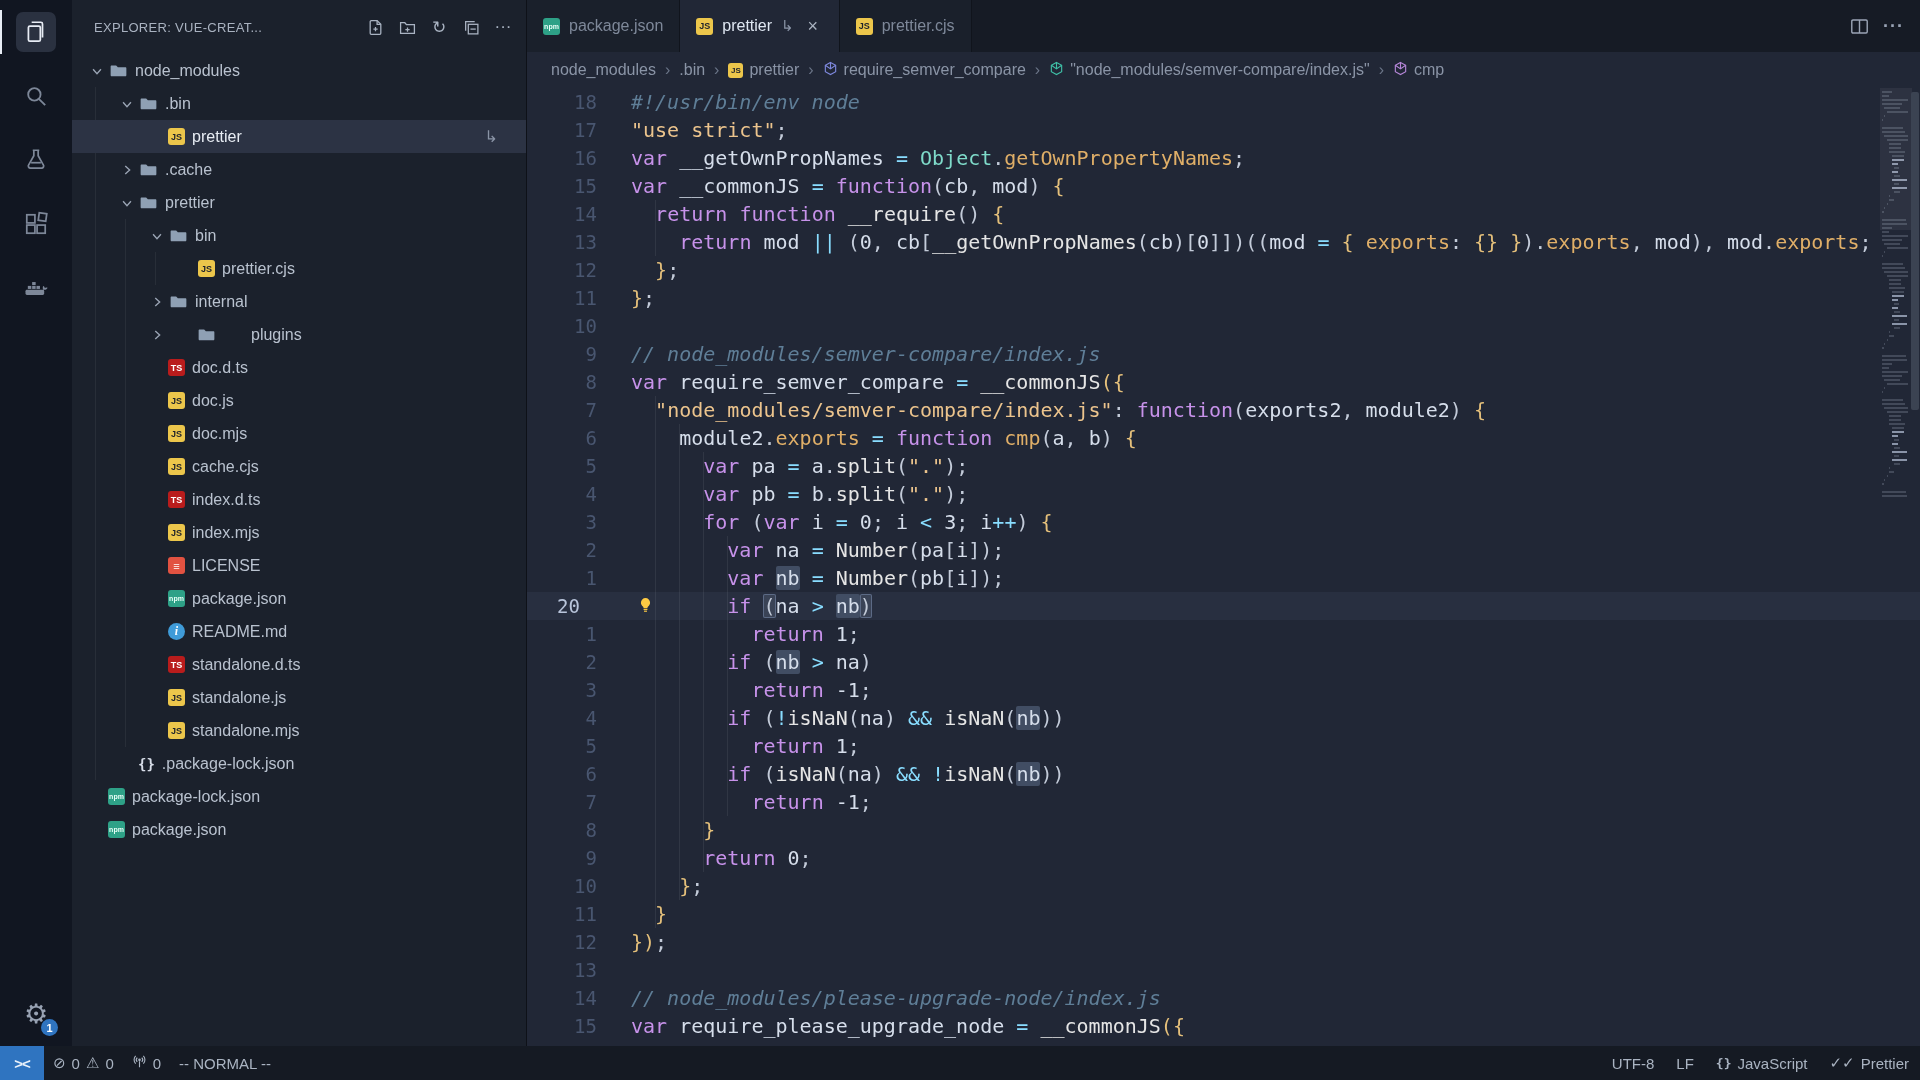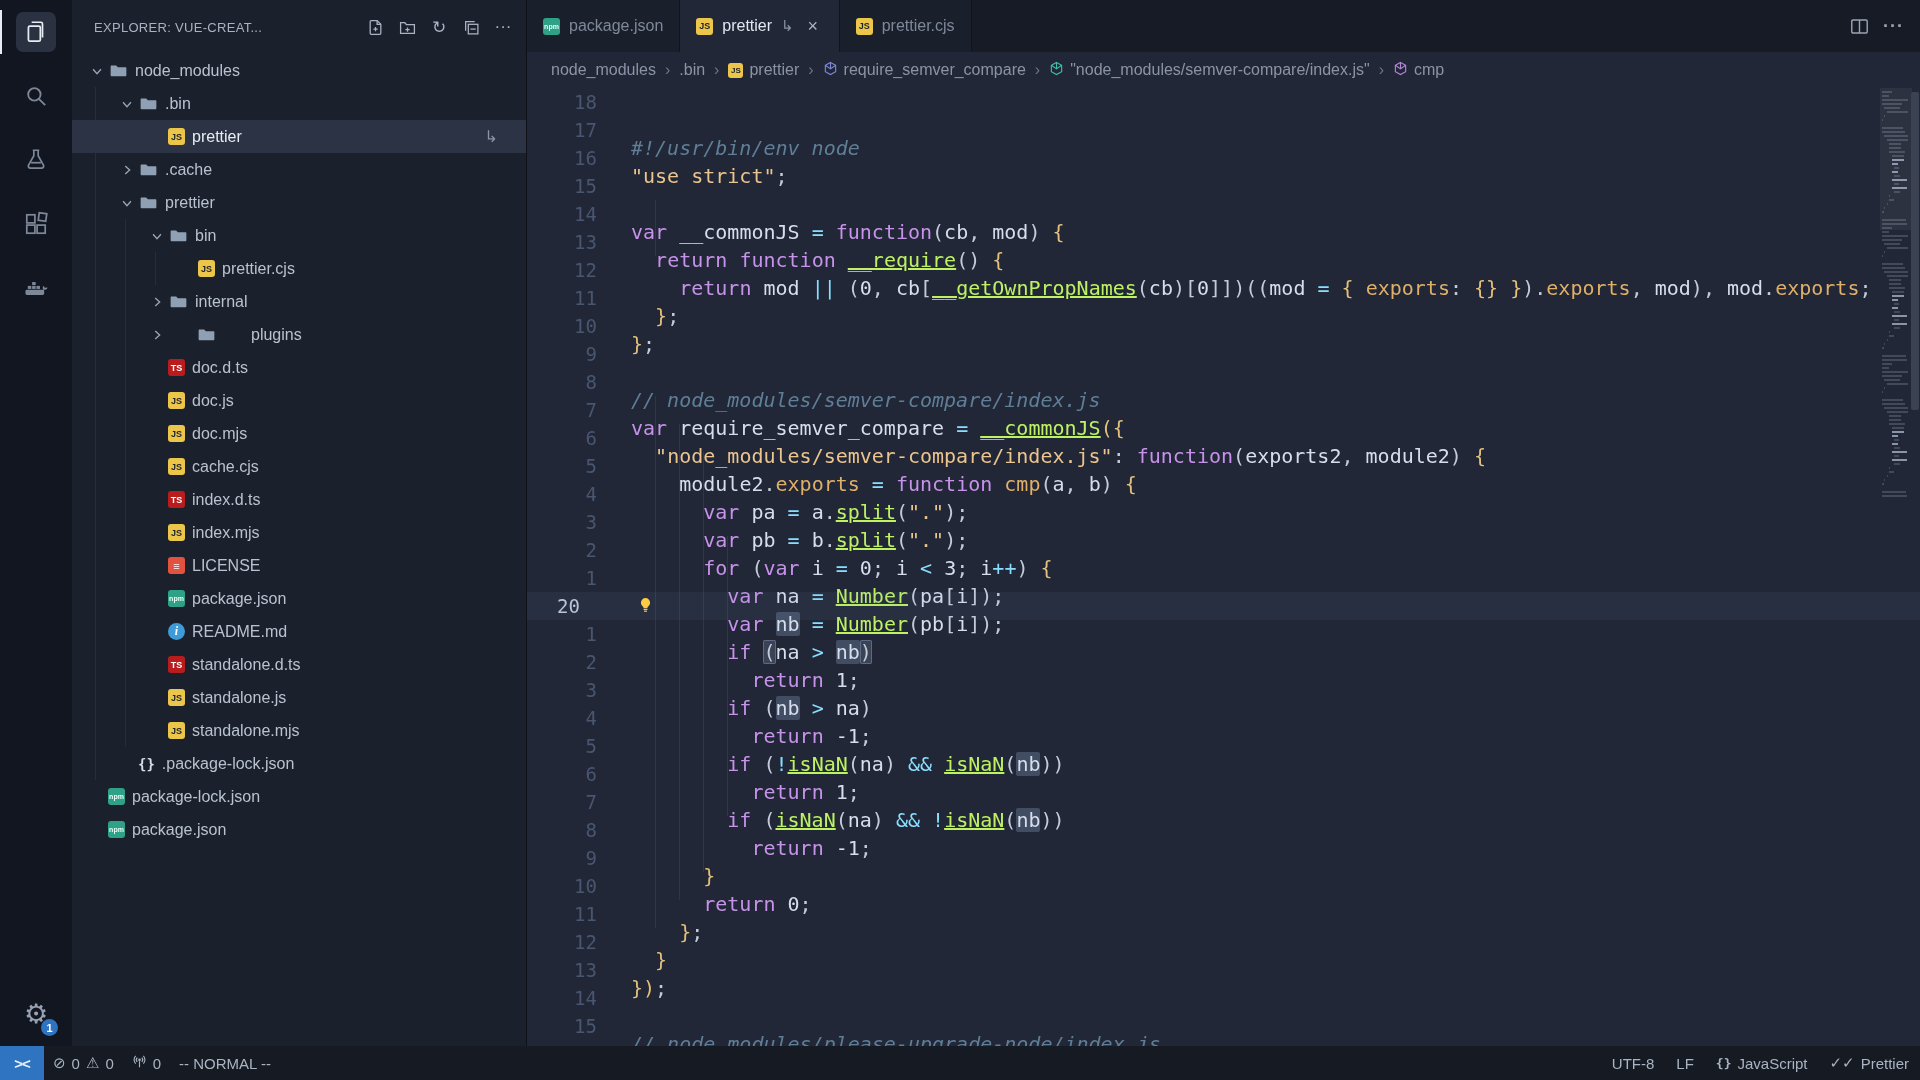--- a/index.html
+++ b/index.html
@@ -67,25 +67,25 @@
   
   .editor{position:relative;flex:1;overflow:hidden;background:#212736;}
   .guide{position:absolute;width:1px;background:rgba(255,255,255,.07);z-index:0;}
   .code{position:relative;z-index:1;}
   .cl{display:flex;height:28px;position:relative;white-space:pre;}
   .cl.cur{background:rgba(130,150,190,.08);}
   .ln{flex:0 0 104px;text-align:right;padding-right:34px;color:#495670;
       font:19px/28px "DejaVu Sans Mono",monospace;}
   .ln.curln{text-align:left;padding-left:30px;color:#b8c4da;}
   .bulb{position:absolute;left:110px;top:5px;z-index:2;}
-  .ct{font:20px/28px "DejaVu Sans Mono",monospace;color:#d6deeb;margin-top:46px;}
+  .ct{font:20px/28px "DejaVu Sans Mono",monospace;color:#d6deeb;}
   .tk-cm{color:#5f7e97;font-style:italic;}
   .tk-st{color:#ecc48d;}
   .tk-kw{color:#c792ea;}
-  .tk-fn{color:#bef264;text-decoration:underline;}
+  .tk-fn{color:#e5e5e5;}
   .tk-pr{color:#e0af68;}
   .tk-cl{color:#7fdbca;}
   .tk-op{color:#89ddff;}
   .tk-pu{color:#c3cbd9;}
   .tk-br{color:#e5c07b;}
   .tk-df{color:#d6deeb;}
   .tk-hl{background:#414d63;border-radius:2px;}
   .tk-bm{background:#3a4356;box-shadow:inset 0 0 0 1px #5c6a85;border-radius:2px;}
 
   .minimap{position:absolute;top:0;right:10px;width:28px;bottom:0;padding-top:3px;z-index:3;}
@@ -450,21 +450,21 @@
 
     <div class="editor">
       <div class="guide" style="left:128px;top:112px;height:56px;"></div>
       <div class="guide" style="left:128px;top:308px;height:532px;"></div>
       <div class="guide" style="left:152px;top:336px;height:476px;"></div>
       <div class="guide" style="left:176px;top:364px;height:420px;"></div>
       <div class="guide" style="left:200px;top:448px;height:280px;"></div>
       <div class="code" id="code">
           <div class="cl"><span class="ln">18</span><span class="ct"><span class="tk-cm">#!/usr/bin/env node</span></span></div>
           <div class="cl"><span class="ln">17</span><span class="ct"><span class="tk-st">"use strict"</span><span class="tk-pu">;</span></span></div>
-          <div class="cl"><span class="ln">16</span></div>
+          <div class="cl"><span class="ln">16</span><span class="ct"><span class="tk-kw">var </span><span class="tk-df">__getOwnPropNames </span><span class="tk-op">= </span><span class="tk-cl">Object</span><span class="tk-pu">.</span><span class="tk-pr">getOwnPropertyNames</span><span class="tk-pu">;</span></span></div>
           <div class="cl"><span class="ln">15</span><span class="ct"><span class="tk-kw">var </span><span class="tk-df">__commonJS </span><span class="tk-op">= </span><span class="tk-kw">function</span><span class="tk-pu">(</span><span class="tk-df">cb</span><span class="tk-pu">, </span><span class="tk-df">mod</span><span class="tk-pu">) </span><span class="tk-br">{</span></span></div>
           <div class="cl"><span class="ln">14</span><span class="ct"><span class="tk-df">  </span><span class="tk-kw">return </span><span class="tk-kw">function </span><span class="tk-fn">__require</span><span class="tk-pu">() </span><span class="tk-br">{</span></span></div>
           <div class="cl"><span class="ln">13</span><span class="ct"><span class="tk-df">    </span><span class="tk-kw">return </span><span class="tk-df">mod </span><span class="tk-op">|| </span><span class="tk-pu">(</span><span class="tk-df">0</span><span class="tk-pu">, </span><span class="tk-df">cb</span><span class="tk-pu">[</span><span class="tk-fn">__getOwnPropNames</span><span class="tk-pu">(</span><span class="tk-df">cb</span><span class="tk-pu">)[</span><span class="tk-df">0</span><span class="tk-pu">]])((</span><span class="tk-df">mod </span><span class="tk-op">= </span><span class="tk-br">{ </span><span class="tk-pr">exports</span><span class="tk-pu">: </span><span class="tk-br">{}</span><span class="tk-br"> }</span><span class="tk-pu">).</span><span class="tk-pr">exports</span><span class="tk-pu">, </span><span class="tk-df">mod</span><span class="tk-pu">), </span><span class="tk-df">mod</span><span class="tk-pu">.</span><span class="tk-pr">exports</span><span class="tk-pu">;</span></span></div>
           <div class="cl"><span class="ln">12</span><span class="ct"><span class="tk-df">  </span><span class="tk-br">}</span><span class="tk-pu">;</span></span></div>
           <div class="cl"><span class="ln">11</span><span class="ct"><span class="tk-br">}</span><span class="tk-pu">;</span></span></div>
           <div class="cl"><span class="ln">10</span><span class="ct"></span></div>
           <div class="cl"><span class="ln">9</span><span class="ct"><span class="tk-cm">// node_modules/semver-compare/index.js</span></span></div>
           <div class="cl"><span class="ln">8</span><span class="ct"><span class="tk-kw">var </span><span class="tk-df">require_semver_compare </span><span class="tk-op">= </span><span class="tk-fn">__commonJS</span><span class="tk-br">({</span></span></div>
           <div class="cl"><span class="ln">7</span><span class="ct"><span class="tk-df">  </span><span class="tk-st">"node_modules/semver-compare/index.js"</span><span class="tk-pu">: </span><span class="tk-kw">function</span><span class="tk-pu">(</span><span class="tk-df">exports2</span><span class="tk-pu">, </span><span class="tk-df">module2</span><span class="tk-pu">) </span><span class="tk-br">{</span></span></div>
           <div class="cl"><span class="ln">6</span><span class="ct"><span class="tk-df">    </span><span class="tk-df">module2</span><span class="tk-pu">.</span><span class="tk-pr">exports </span><span class="tk-op">= </span><span class="tk-kw">function </span><span class="tk-pr">cmp</span><span class="tk-pu">(</span><span class="tk-df">a</span><span class="tk-pu">, </span><span class="tk-df">b</span><span class="tk-pu">) </span><span class="tk-br">{</span></span></div>

